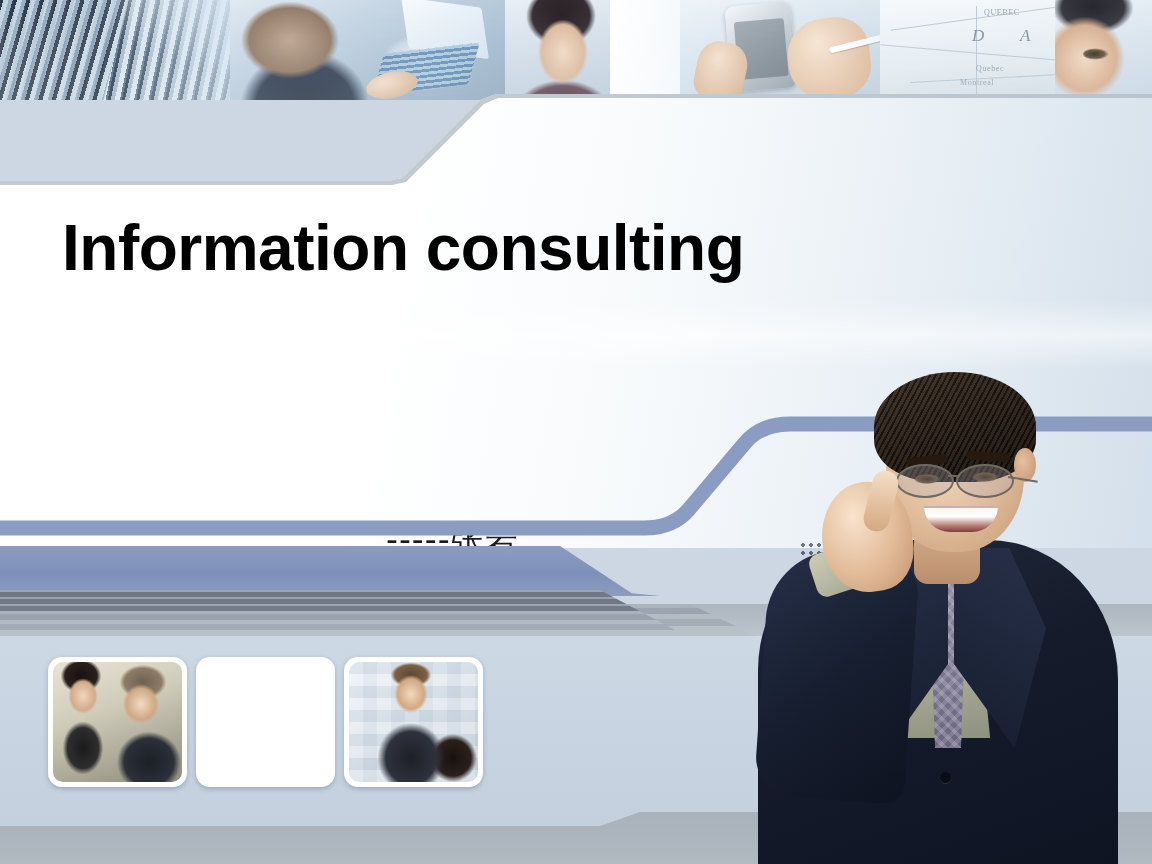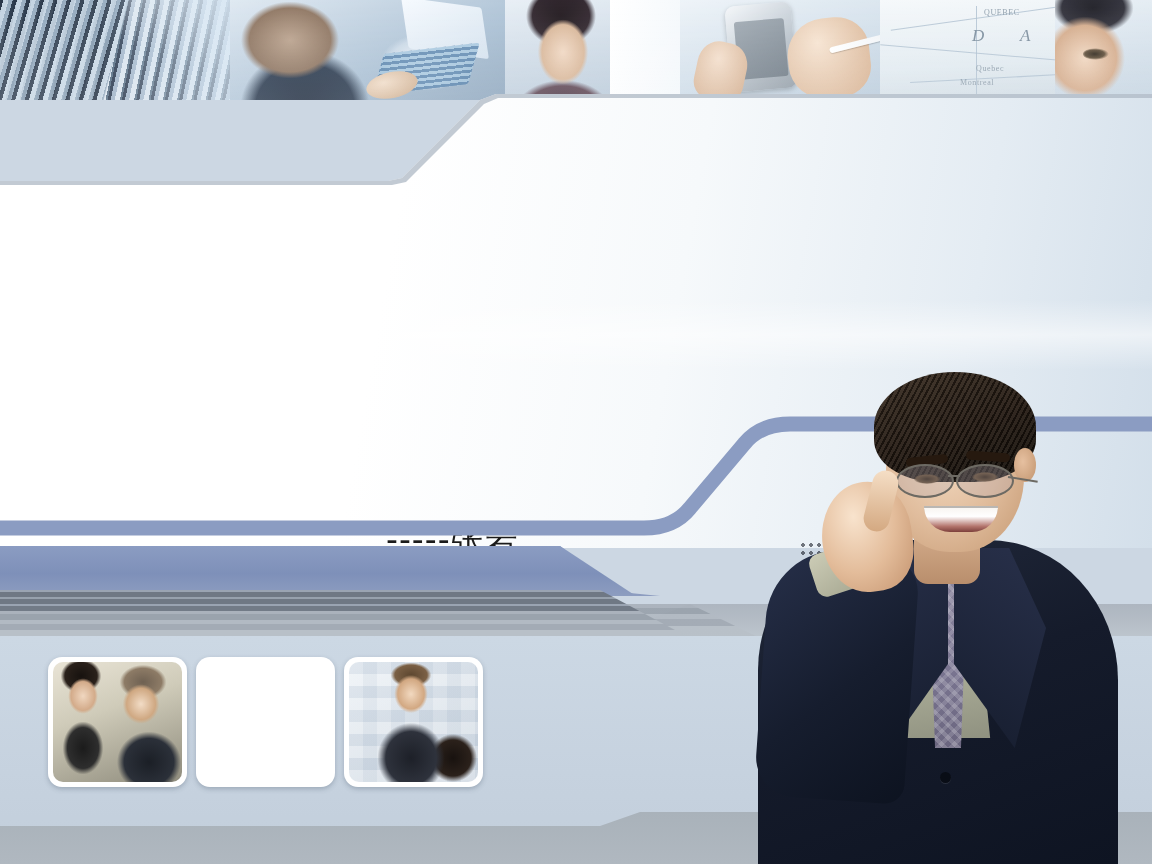--- a/index.html
+++ b/index.html
@@ -470,20 +470,21 @@
     </div>
 
     <div class="banner-blur"></div>
   </div>
 
   <div class="panel"></div>
   <div class="panel-edge"></div>
   <div class="panel-shine"></div>
 
   <div class="title">
+    <div>Information consulting</div>
   </div>
 
   <div class="subtitle">-----张岩</div>
 
   <div class="blueband2"></div>
   <div class="blueband"></div>
 
   <div class="stripes-far"></div>
   <div class="stripes-wide"></div>
   <div class="stripes"></div>

